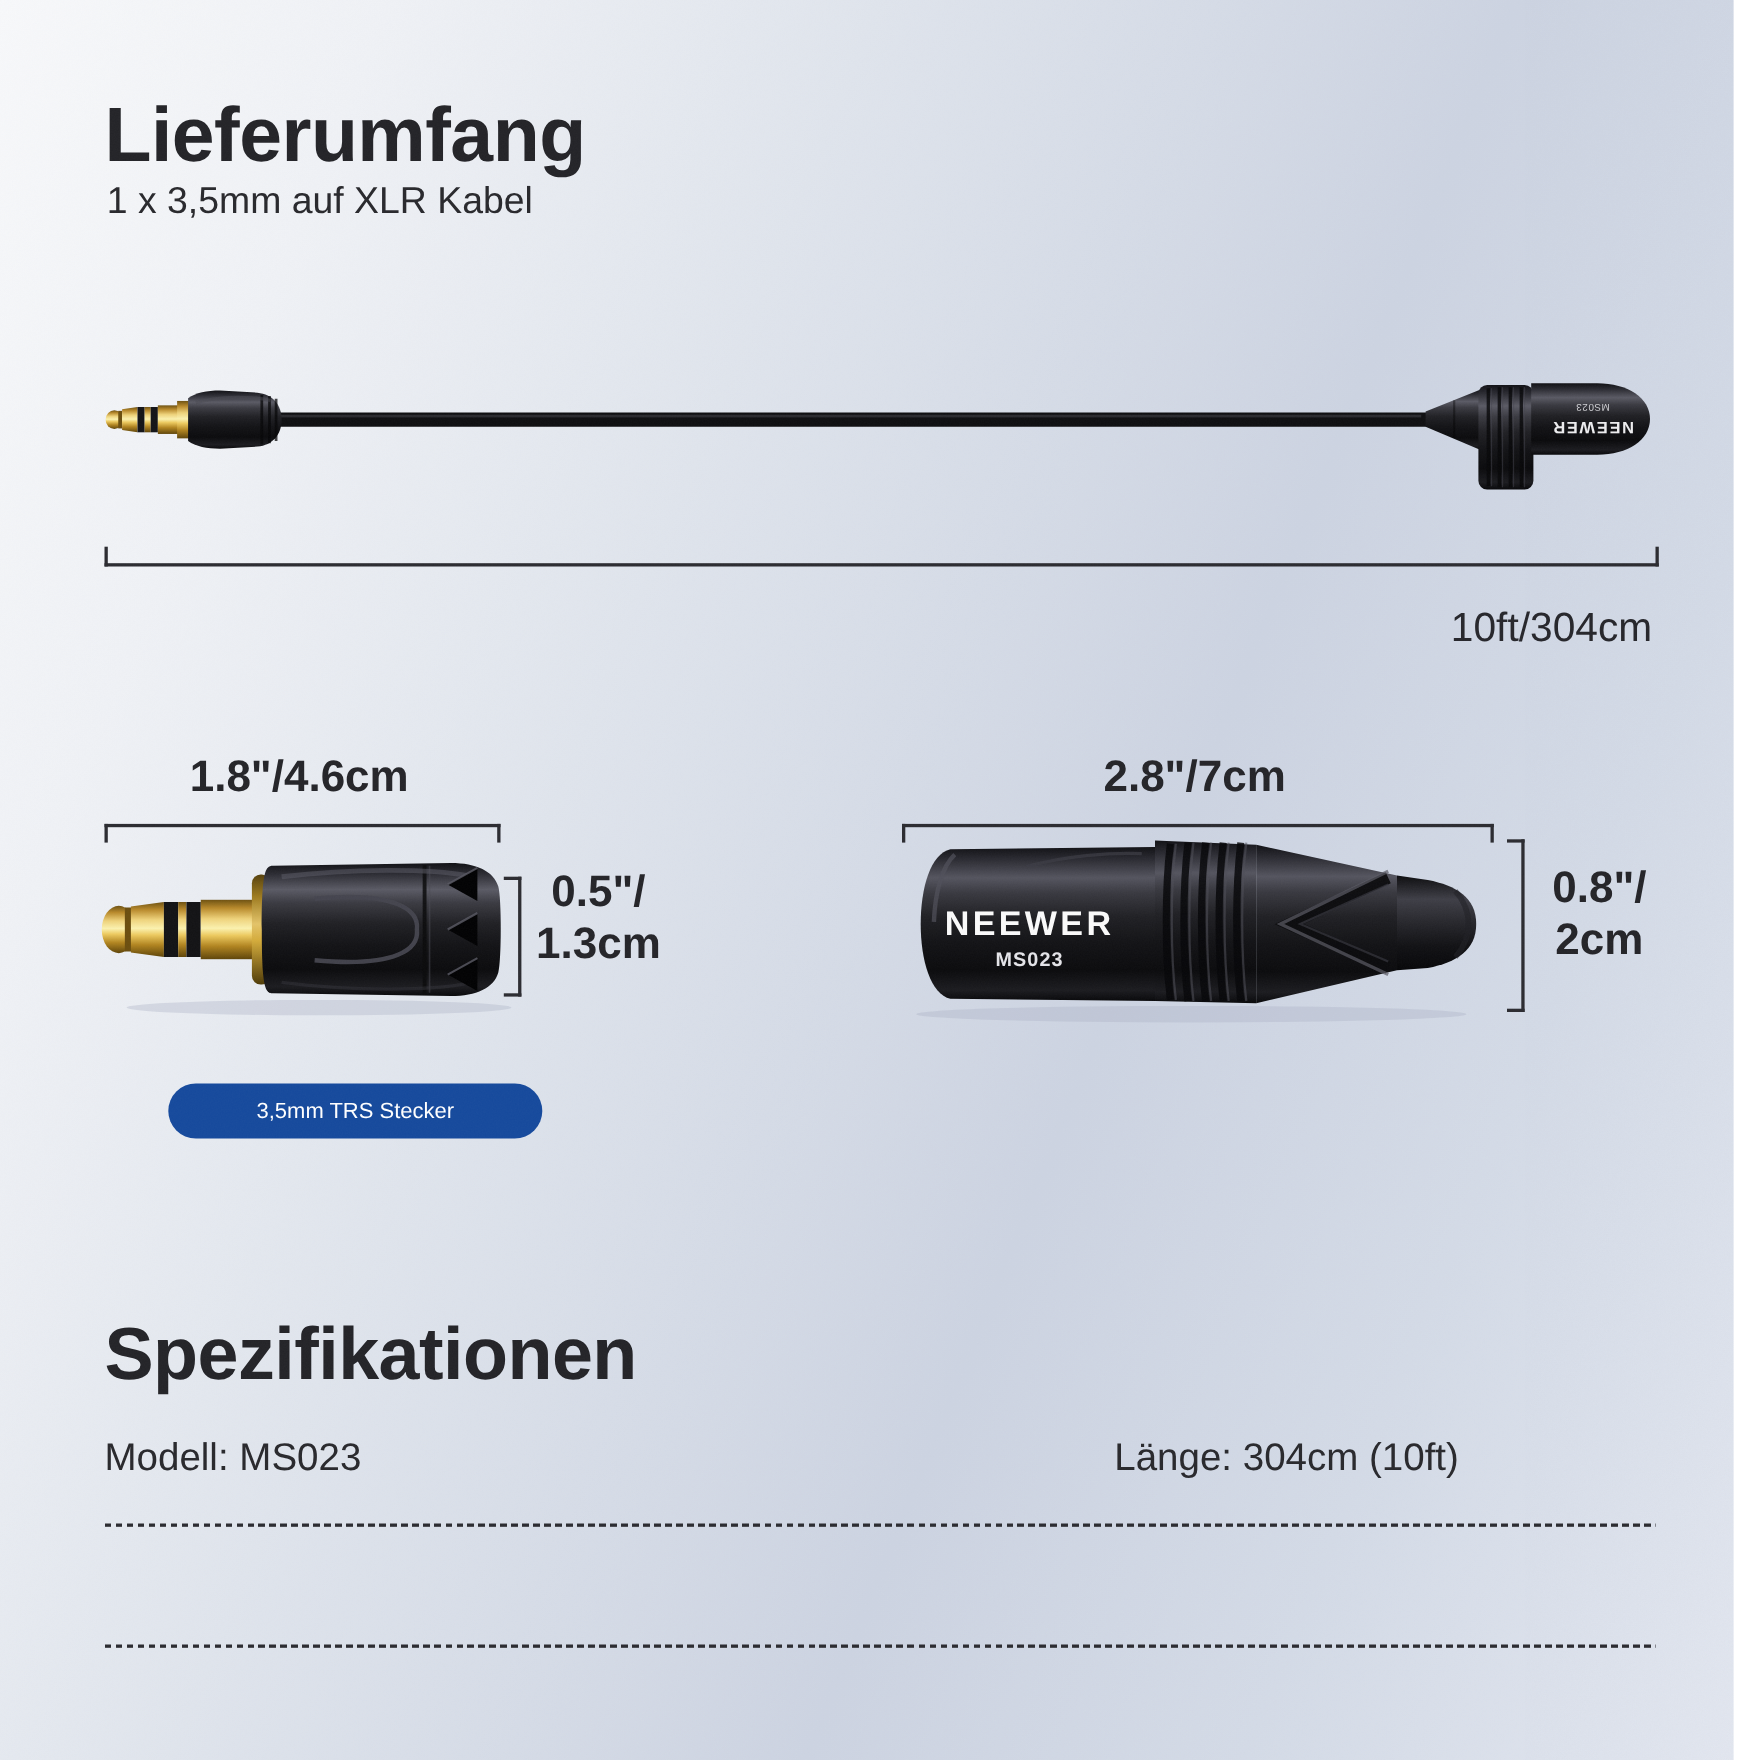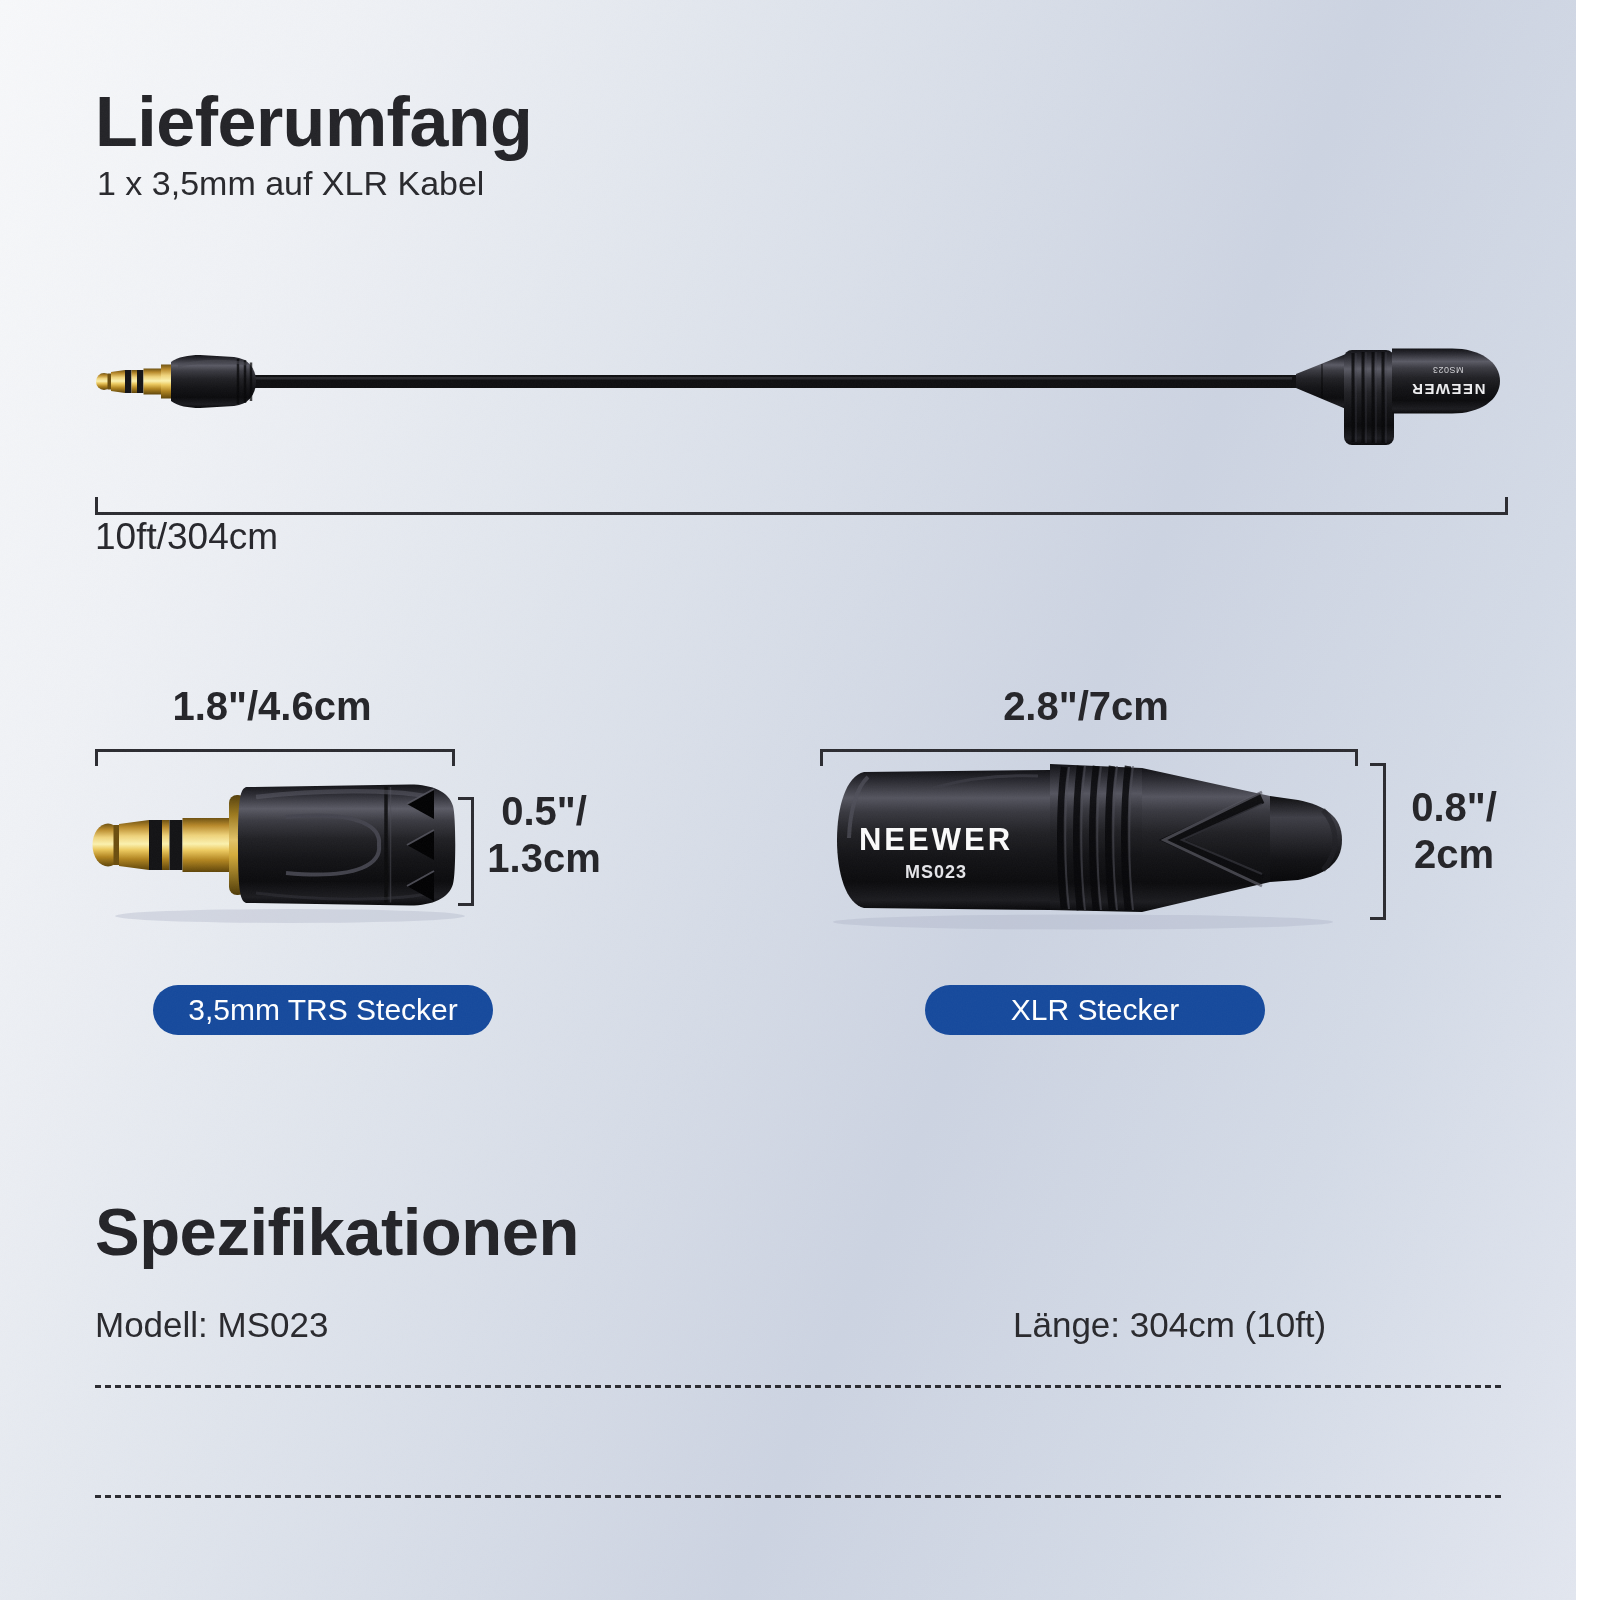--- a/index.html
+++ b/index.html
@@ -14,34 +14,34 @@
   .subtitle{position:absolute;left:97px;top:164px;font-size:34px;font-weight:400;color:#28282c;}
   h2.spec-title{position:absolute;left:95px;top:1193px;margin:0;font-size:67px;font-weight:700;color:#232327;letter-spacing:-.5px;}
 
   
   .bracket{position:absolute;border:0 solid #2b2b30;}
   .br-up{border-left-width:3px;border-right-width:3px;border-bottom-width:3px;}    
   .br-down{border-left-width:3px;border-right-width:3px;border-top-width:3px;}     
   .br-right{border-right-width:3px;border-top-width:3px;border-bottom-width:3px;}  
 
   .cable-bracket{left:95px;top:497px;width:1407px;height:15px;}
-  .cable-len{left:95px;top:516px;width:1407px;text-align:left;font-size:37px;font-weight:500;color:#26262b;}
+  .cable-len{left:95px;top:550px;width:1407px;text-align:right;font-size:37px;font-weight:500;color:#26262b;}
 
   .trs-w-bracket{left:95px;top:749px;width:354px;height:14px;}
   .xlr-w-bracket{left:820px;top:749px;width:532px;height:14px;}
   .dim{position:absolute;font-weight:700;font-size:40px;color:#242428;}
   .trs-w-label{left:95px;top:684px;width:354px;text-align:center;}
   .xlr-w-label{left:820px;top:684px;width:532px;text-align:center;}
   .trs-h-bracket{left:458px;top:797px;width:13px;height:103px;}
   .xlr-h-bracket{left:1370px;top:763px;width:13px;height:151px;}
   .trs-h-label{left:482px;top:788px;width:124px;text-align:center;line-height:1.17;}
   .xlr-h-label{left:1394px;top:784px;width:120px;text-align:center;line-height:1.17;}
 
   .pill{position:absolute;width:340px;height:50px;border-radius:26px;background:#15499c;
-        color:#ffffff;font-size:30px;display:flex;align-items:center;justify-content:center;}
+        color:#ffffff;font-size:20px;display:flex;align-items:center;justify-content:center;}
   .pill-trs{left:153px;top:985px;}
   .pill-xlr{left:925px;top:985px;}
 
   .spec-cell{position:absolute;font-size:35px;color:#28282c;}
   .spec-r1l{left:95px;top:1305px;}
   .spec-r1r{left:980px;top:1305px;margin-left:33px;}
   .spec-r2l{left:95px;top:1429px;}
   .dashline{position:absolute;left:95px;width:1410px;height:3px;
             background:repeating-linear-gradient(90deg,#2a2a2f 0 6px,transparent 6px 10px);}
   .dash1{top:1385px;}
@@ -230,21 +230,20 @@
     </g>
   </svg>
 
   <div class="bracket br-right xlr-h-bracket"></div>
   <div class="dim xlr-h-label">
     <div>0.8"/</div>
     <div>2cm</div>
   </div>
 
   <div class="pill pill-trs">3,5mm TRS Stecker</div>
-  <div class="pill pill-xlr">XLR Stecker</div>
 
   <h2 class="spec-title">Spezifikationen</h2>
   <div class="spec-cell spec-r1l">Modell: MS023</div>
   <div class="spec-cell spec-r1r">Länge: 304cm (10ft)</div>
   <div class="dashline dash1"></div>
   <div class="dashline dash2"></div>
 
   <svg class="noise" width="1600" height="1600">
     <filter id="grain">
         <feTurbulence type="fractalNoise" baseFrequency="0.8" numOctaves="2" stitchTiles="stitch"></feTurbulence>

